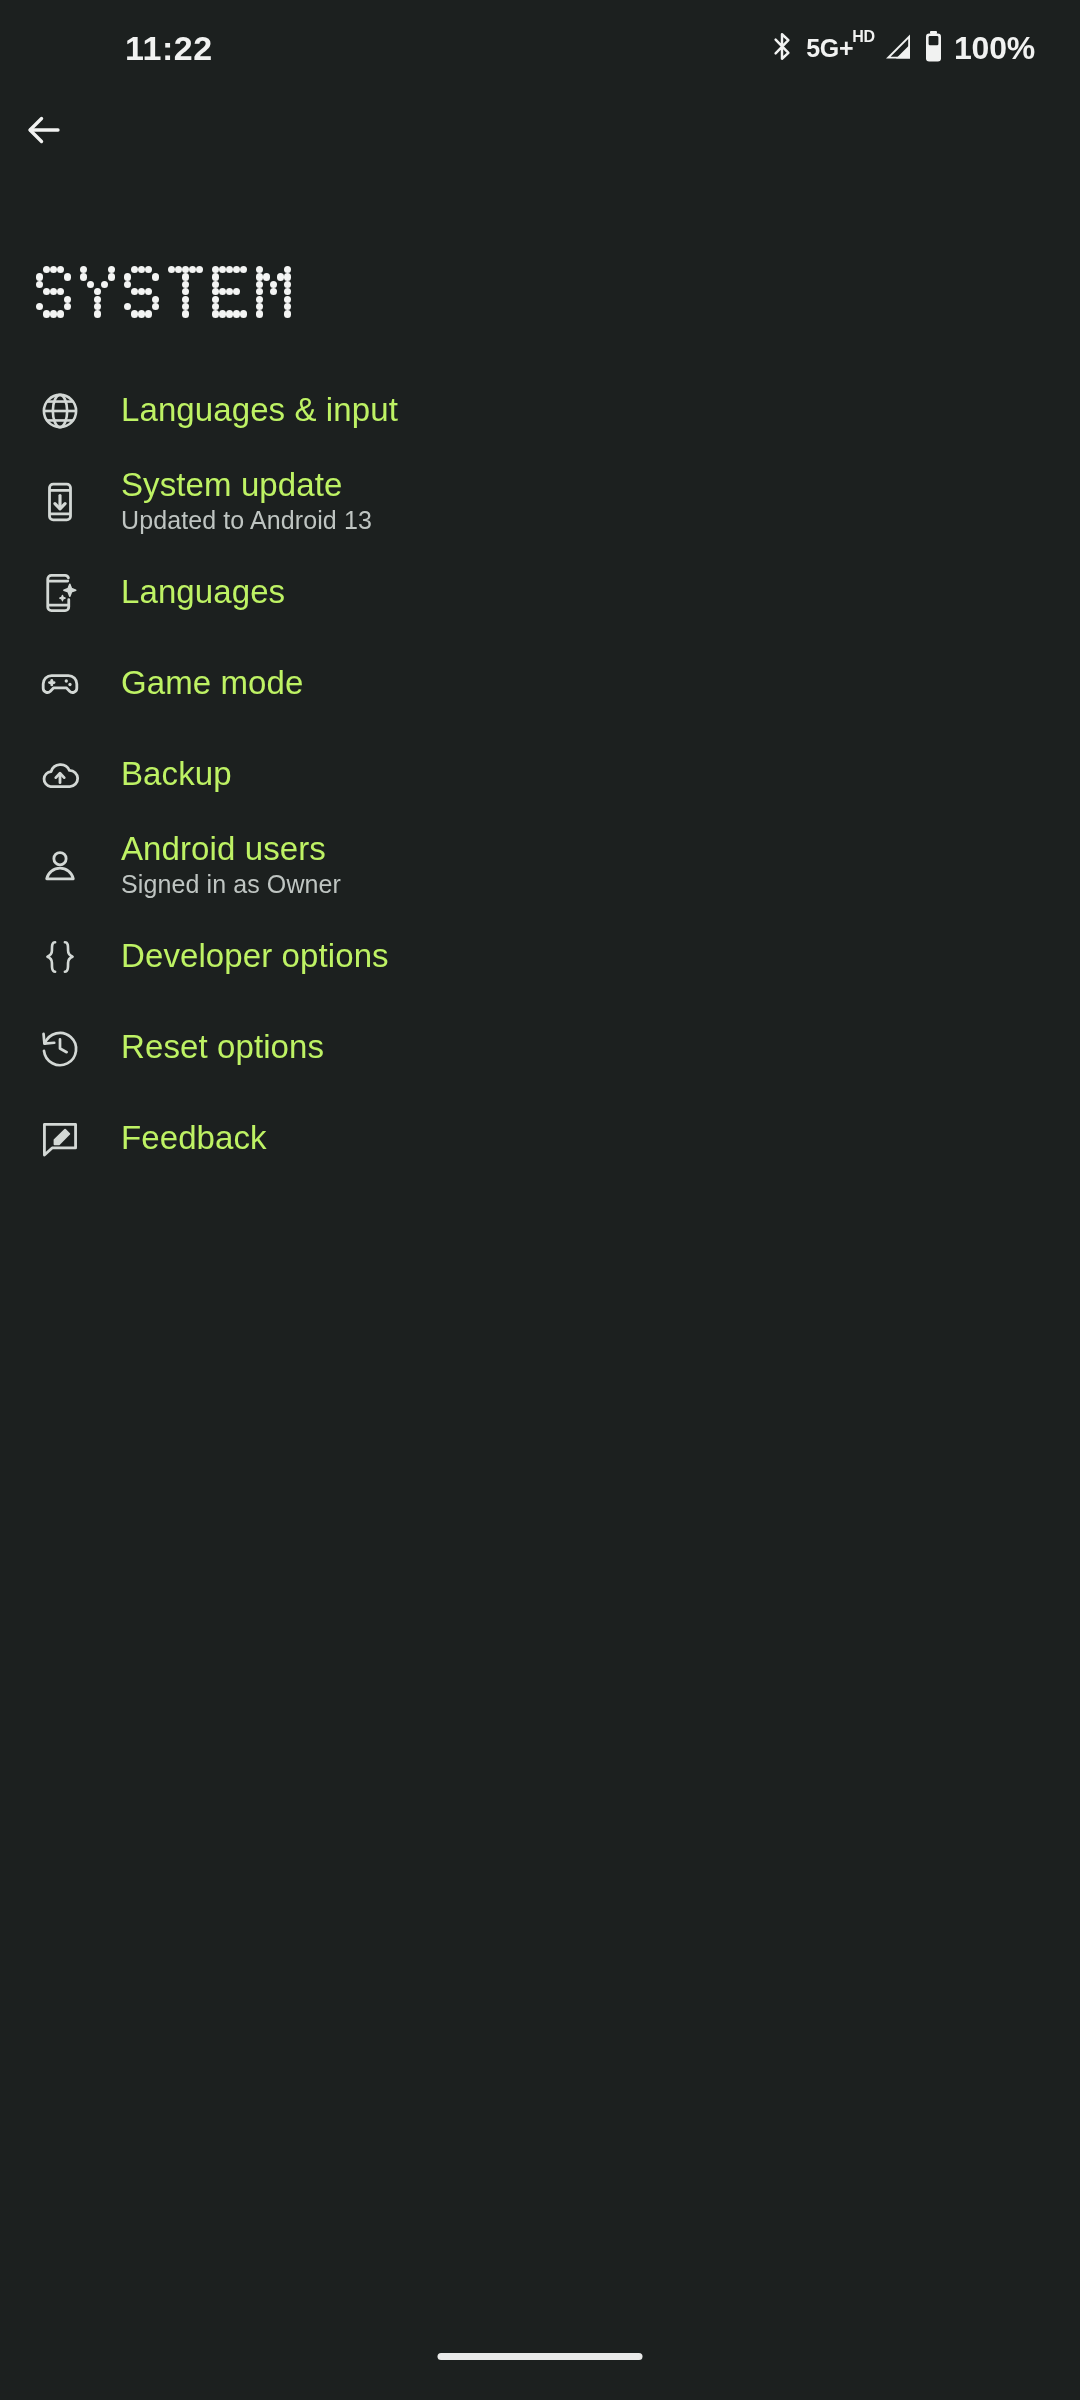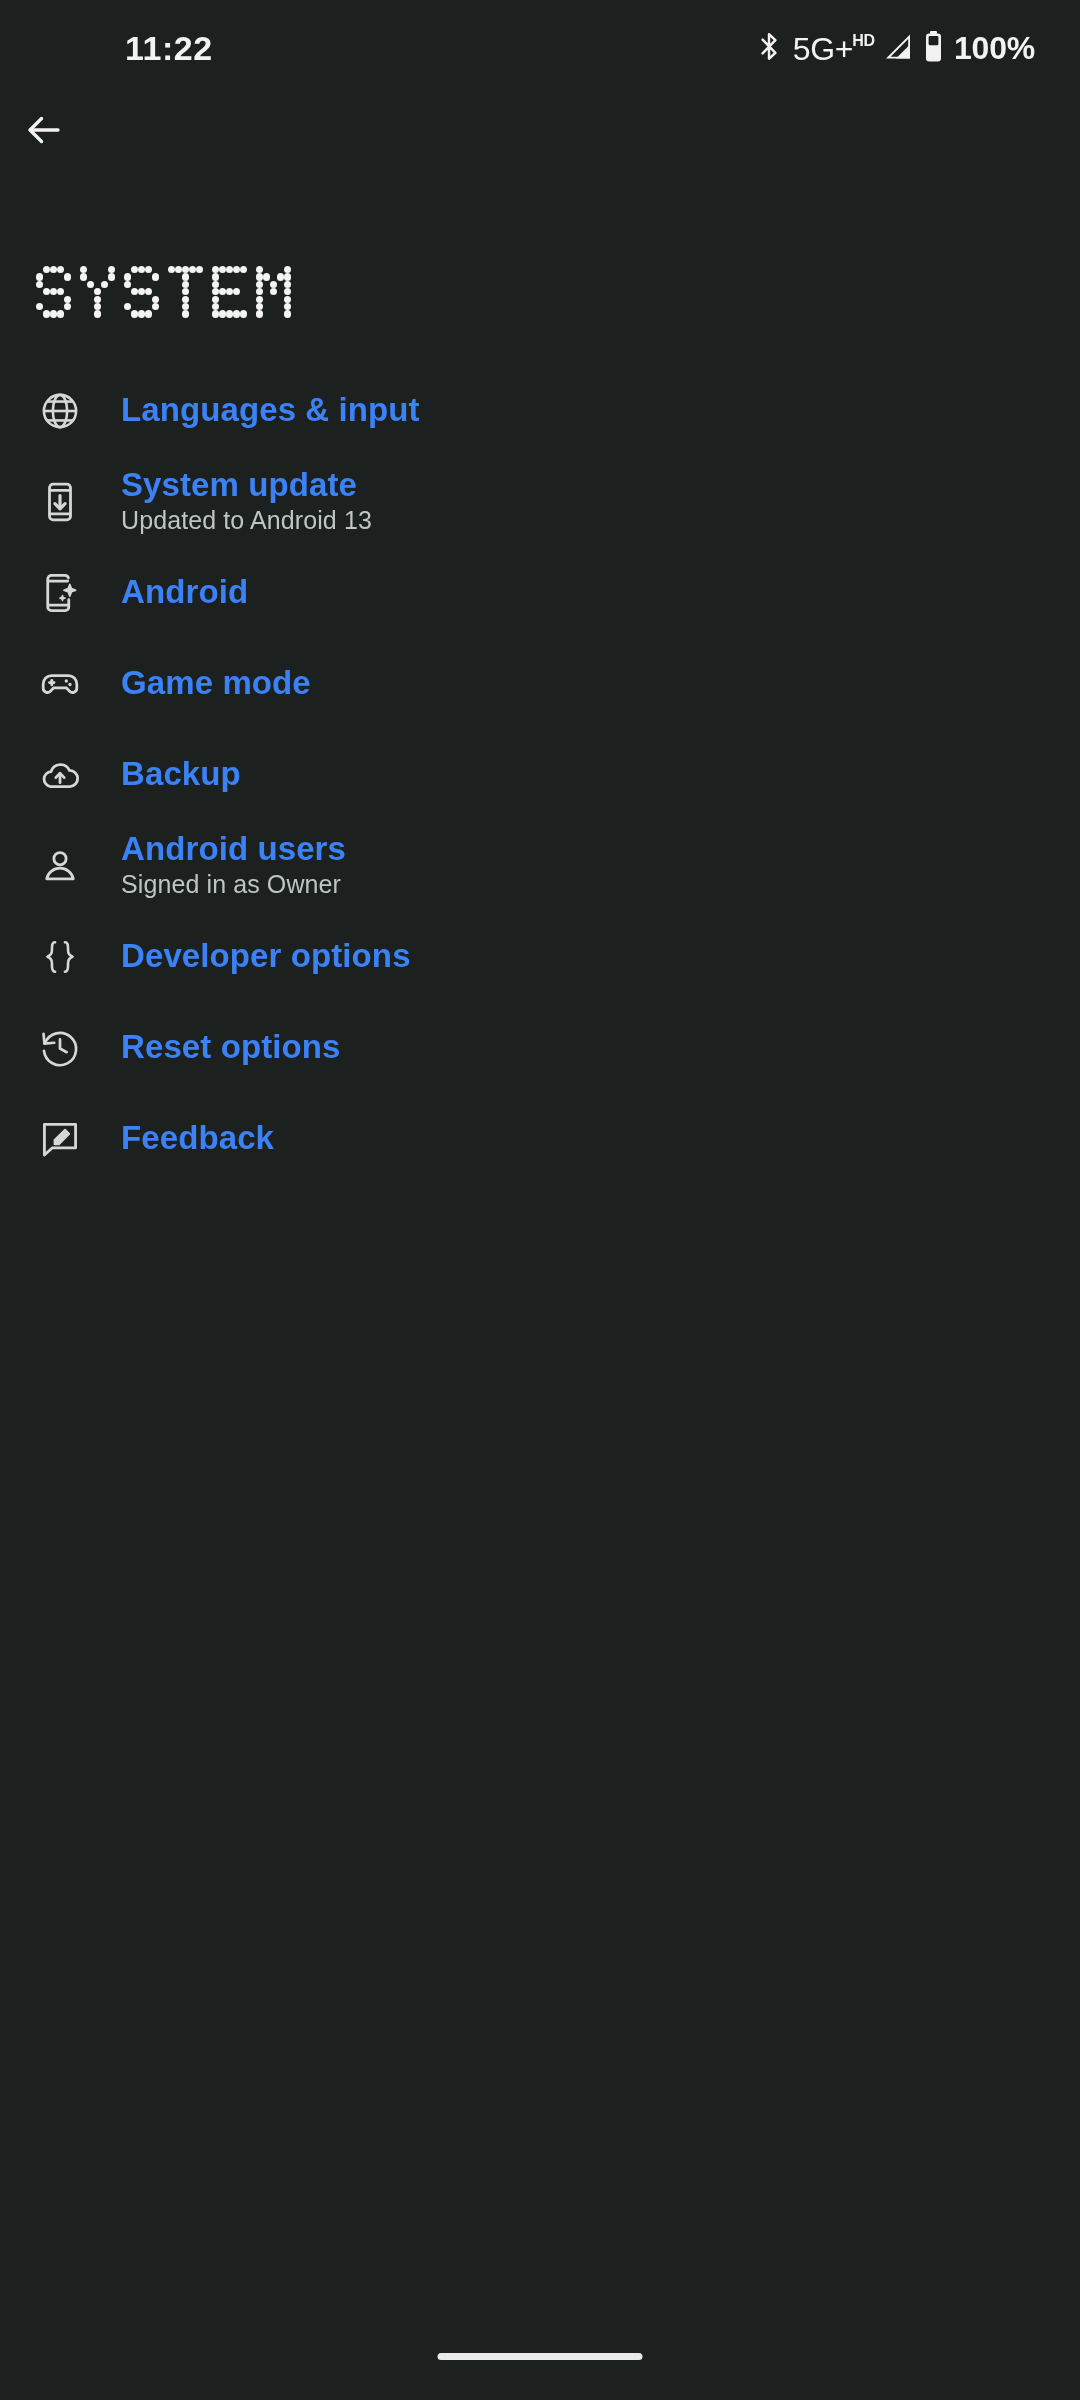--- a/index.html
+++ b/index.html
@@ -20,21 +20,21 @@
   .sb-clock {
     position:absolute; left:125px; top:48px; transform:translateY(-50%);
     color:#f1f2f1; font-size:34px; font-weight:700; letter-spacing:0.5px;
   }
   .sb-right {
     position:absolute; right:45px; top:48px; transform:translateY(-50%);
     display:flex; align-items:center; gap:11px;
   }
   .sb-bt { display:block; }
   .net-wrap { position:relative; display:flex; align-items:flex-end; gap:0px; }
-  .sb-5g { color:#f1f2f1; font-size:32px; font-weight:400; line-height:1; letter-spacing:-0.3px; }
+  .sb-5g { color:#f1f2f1; font-size:25px; font-weight:700; line-height:1; letter-spacing:-0.3px; }
   .sb-hd { color:#f1f2f1; font-size:16px; font-weight:700; line-height:1;
            position:relative; top:-16px; left:-1px; letter-spacing:-0.2px; }
   .sb-pct { color:#f1f2f1; font-size:32px; font-weight:700; letter-spacing:-0.2px; }
 
   
   .backbtn {
     position:absolute; left:12px; top:100px;
     width:64px; height:64px; display:flex; align-items:center; justify-content:center;
     cursor:pointer;
   }
@@ -59,21 +59,21 @@
     cursor:pointer;
   }
   .row-icon {
     width:44px; min-width:44px; height:44px;
     display:flex; align-items:center; justify-content:center;
     margin-right:39px;
   }
   .row-icon svg { display:block; }
   .row-texts { display:flex; flex-direction:column; justify-content:center; }
   .row-title {
-    color:#3b82f6; font-size:33px; font-weight:700; line-height:1.18;
+    color:#bef264; font-size:33px; font-weight:400; line-height:1.18;
     letter-spacing:0.1px;
   }
   .row-sub {
     color:#bfc5c2; font-size:25px; font-weight:400; line-height:1.25;
     letter-spacing:0.1px; 
   }
 
   
   .home-ind {
     position:absolute; left:50%; transform:translateX(-50%);
@@ -269,21 +269,21 @@
         <div class="row-icon">
           <svg width="42" height="42" viewBox="0 0 24 24" fill="none" stroke="#d3d8d5" stroke-width="1.6" stroke-linecap="round" stroke-linejoin="round">
       <path d="M16.8 3.4 A2 2 0 0 0 14.9 1.9 H7.1 A2.1 2.1 0 0 0 5 4 V20 A2.1 2.1 0 0 0 7.1 22.1 H14.9 A2.1 2.1 0 0 0 17 20 V15.8"></path>
       <line x1="5.6" y1="5.2" x2="16.4" y2="5.2"></line>
       <line x1="5.6" y1="18.9" x2="16.4" y2="18.9"></line>
       <path d="M17.6 7.0 L18.55 9.45 L21 10.4 L18.55 11.35 L17.6 13.8 L16.65 11.35 L14.2 10.4 L16.65 9.45 Z" fill="#d3d8d5" stroke-width="0.9"></path>
       <path d="M13.4 13.3 L13.85 14.45 L15 14.9 L13.85 15.35 L13.4 16.5 L12.95 15.35 L11.8 14.9 L12.95 14.45 Z" fill="#d3d8d5" stroke-width="0.7"></path>
     </svg>
         </div>
         <div class="row-texts">
-          <div class="row-title">Android</div>
+          <div class="row-title">Languages</div>
         </div>
       </div>
       <div class="row">
         <div class="row-icon">
           <svg width="42" height="42" viewBox="0 0 24 24" fill="none" stroke="#d3d8d5" stroke-width="1.6" stroke-linecap="round" stroke-linejoin="round">
       <path d="M7.2 7.2 H16.8 A4.8 4.8 0 0 1 21.6 12 V14.4 A2.4 2.4 0 0 1 17.5 16.1 L15.6 14.2 H8.4 L6.5 16.1 A2.4 2.4 0 0 1 2.4 14.4 V12 A4.8 4.8 0 0 1 7.2 7.2 Z"></path>
       <line x1="7.3" y1="9.9" x2="7.3" y2="12.5"></line>
       <line x1="6" y1="11.2" x2="8.6" y2="11.2"></line>
       <circle cx="15.6" cy="10.3" r="0.95" fill="#d3d8d5" stroke="none"></circle>
       <circle cx="17.7" cy="12.3" r="0.95" fill="#d3d8d5" stroke="none"></circle>

